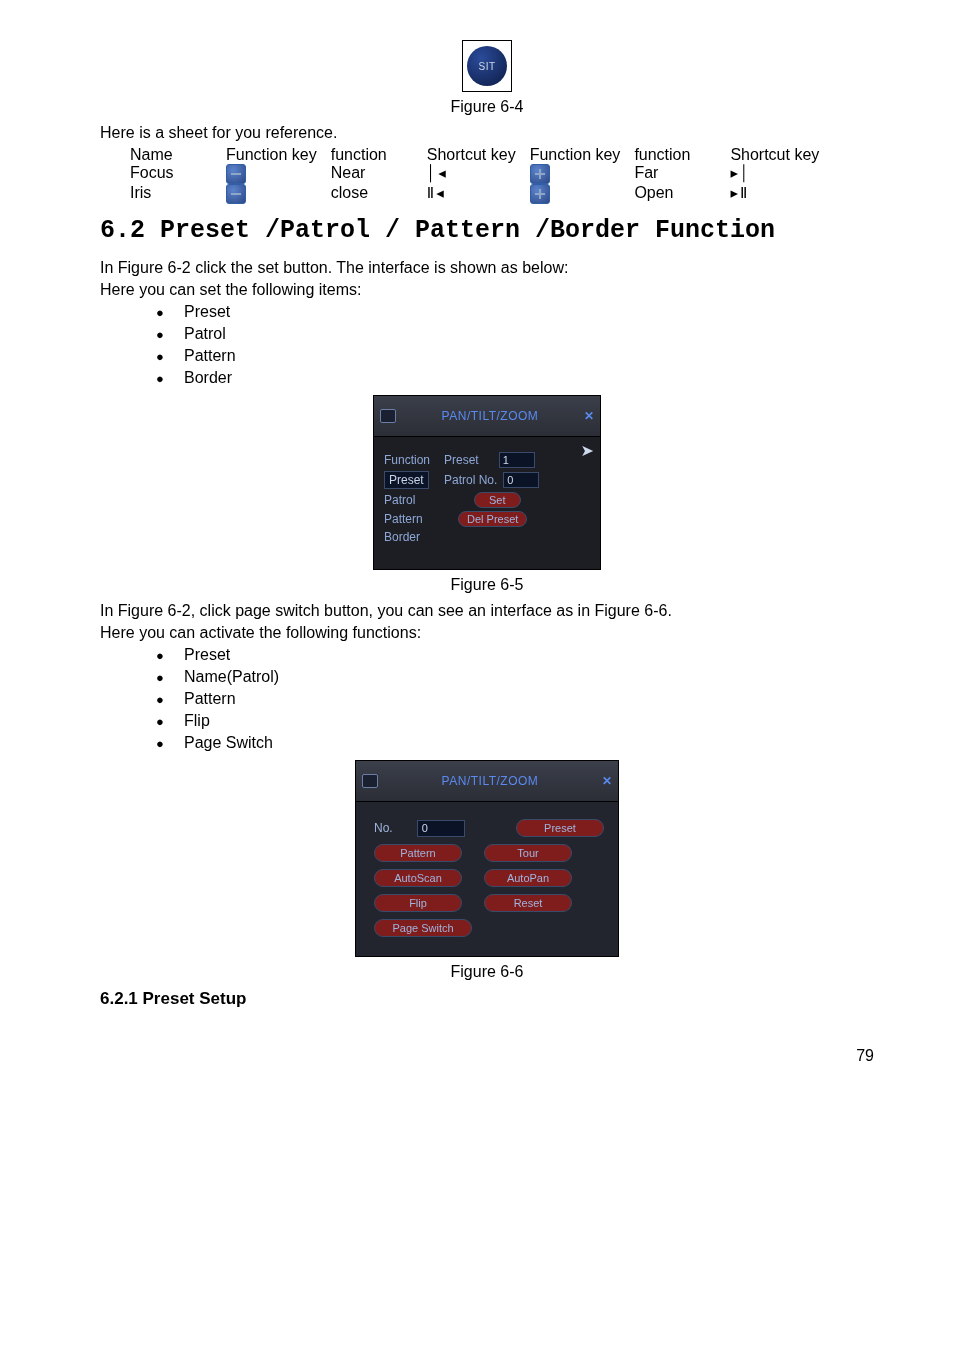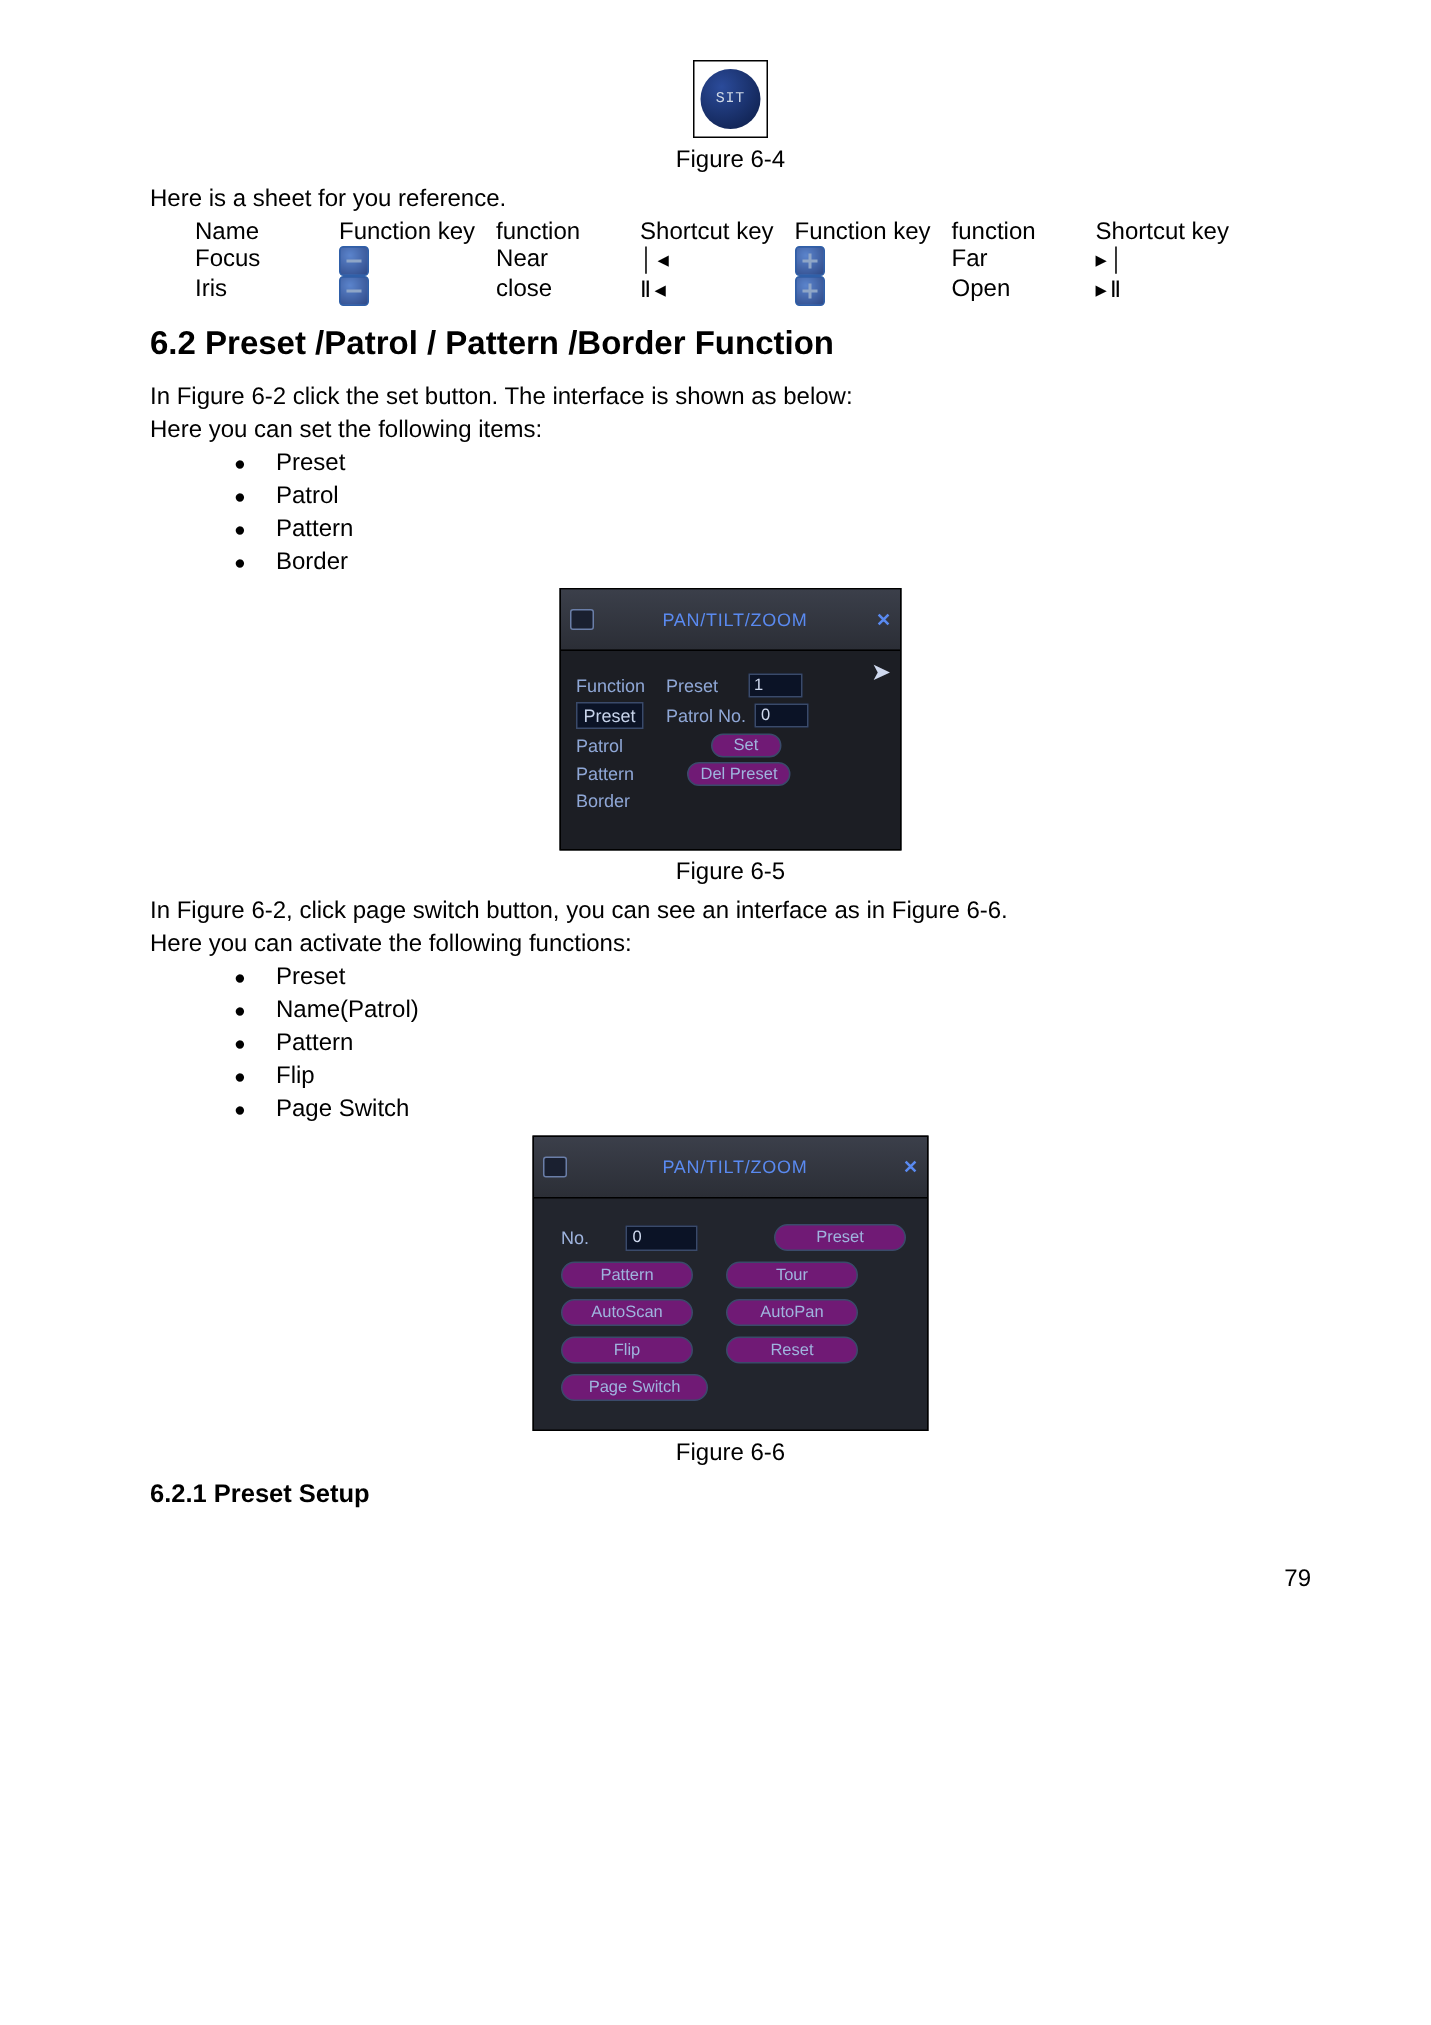--- a/index.html
+++ b/index.html
@@ -24,21 +24,20 @@
     width: 40px;
     height: 40px;
     border-radius: 50%;
     background: radial-gradient(circle at 35% 30%, #2b4b9a, #0b1b44);
     display: flex;
     align-items: center;
     justify-content: center;
     color: #cfd8e5;
     font-size: 10px;
     letter-spacing: 0.5px;
-    font-family: Liberation Mono, monospace;
   }
   .caption {
     text-align: center;
     margin: 6px 0 8px 0;
   }
   .ref-table {
     border-collapse: collapse;
     margin-left: 30px;
     font-size: 16px;
   }
@@ -71,23 +70,23 @@
   }
   .icon-plus::before {
     top: 4px; bottom: 4px; left: 8px; width: 2px;
   }
   .sc {
     font-family: Arial, sans-serif;
     font-size: 15px;
     letter-spacing: -1px;
   }
   h2.sec-head {
-    font-family: Liberation Sans, sans-serif;
+    font-family: Liberation Mono, monospace;
     font-weight: 900;
-    font-size: 22px;
+    font-size: 25px;
     margin: 12px 0 14px 0;
   }
   .para { margin: 4px 0; }
   ul.bullets {
     list-style: none;
     padding-left: 56px;
     margin: 4px 0 8px 0;
   }
   ul.bullets li::before {
     content: "\25CF";
@@ -150,21 +149,21 @@
     font-size: 11px;
     padding: 0 3px;
   }
   .btn1, .btn2 {
     display: inline-block;
     color: #9fb4de;
     border: 1px solid #3a4a6a;
     border-radius: 9px;
     font-size: 11px;
     text-align: center;
-    background: #701a75;
+    background: #7f1d1d;
   }
   .btn1 { padding: 1px 14px; }
   .btn2 { padding: 2px 0; width: 86px; }
   .dialog2 {
     width: 262px;
     margin: 6px auto 0 auto;
     border: 1px solid #000;
     background: #22252d;
     font-size: 12px;
   }

